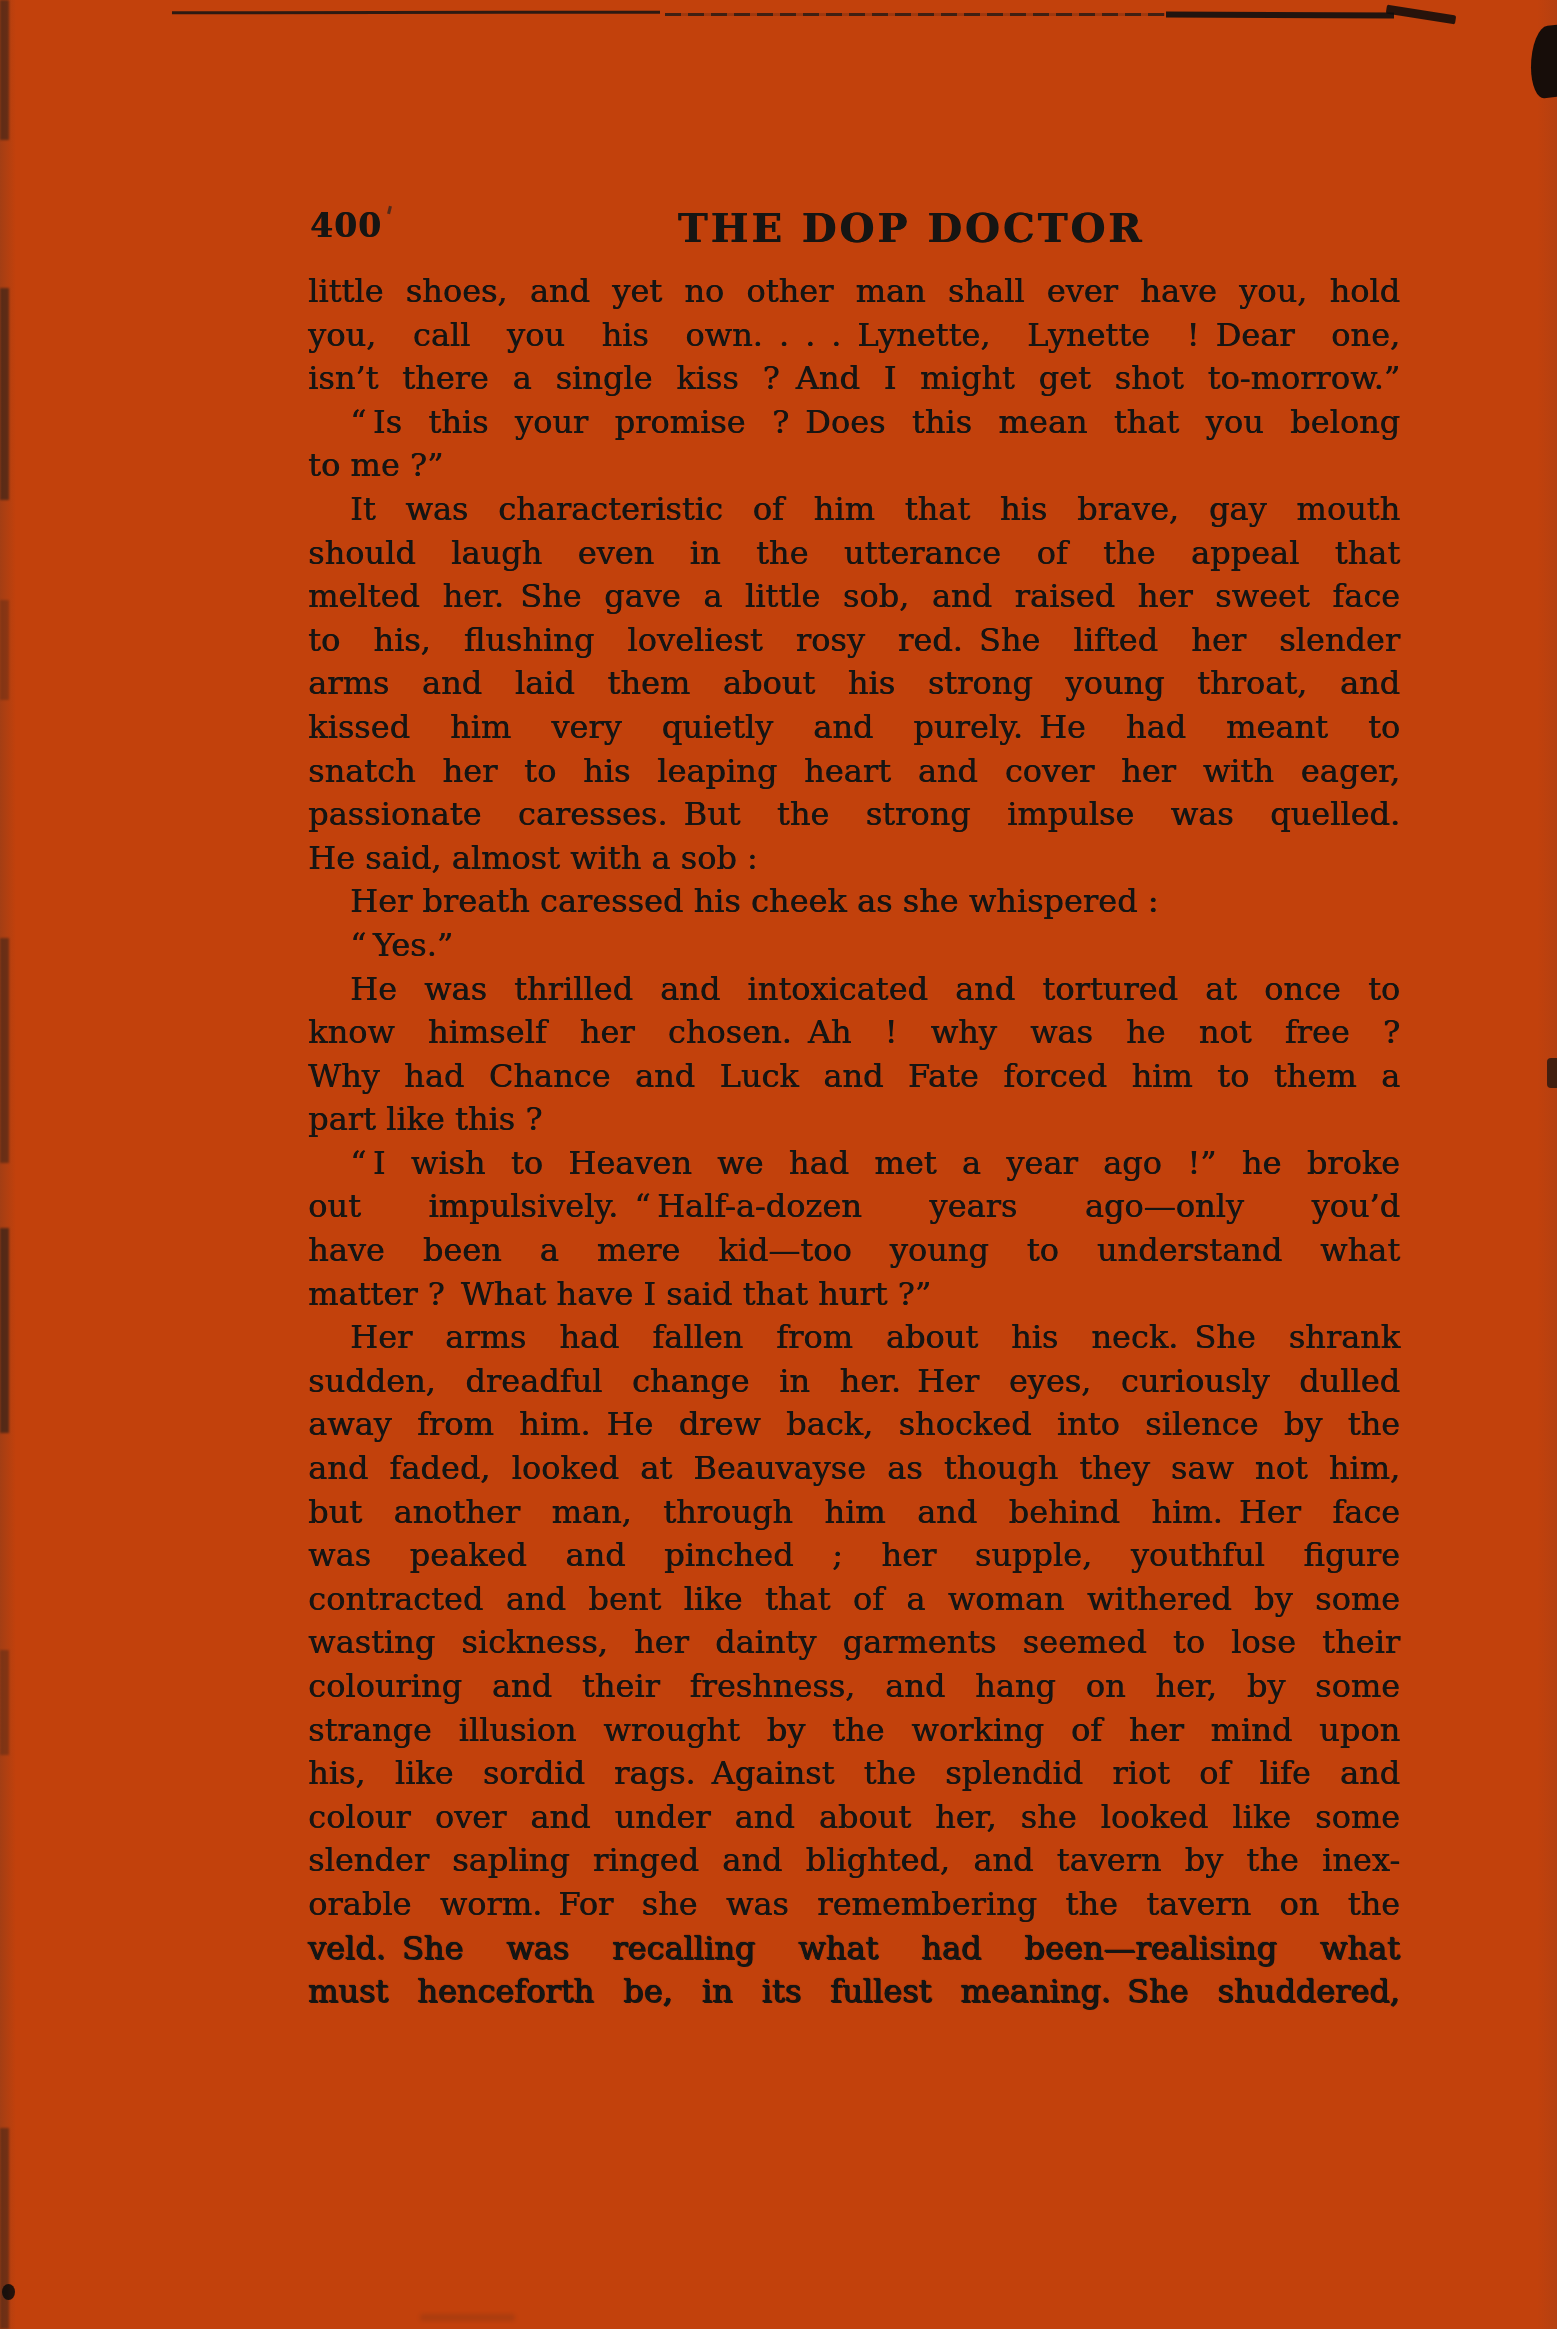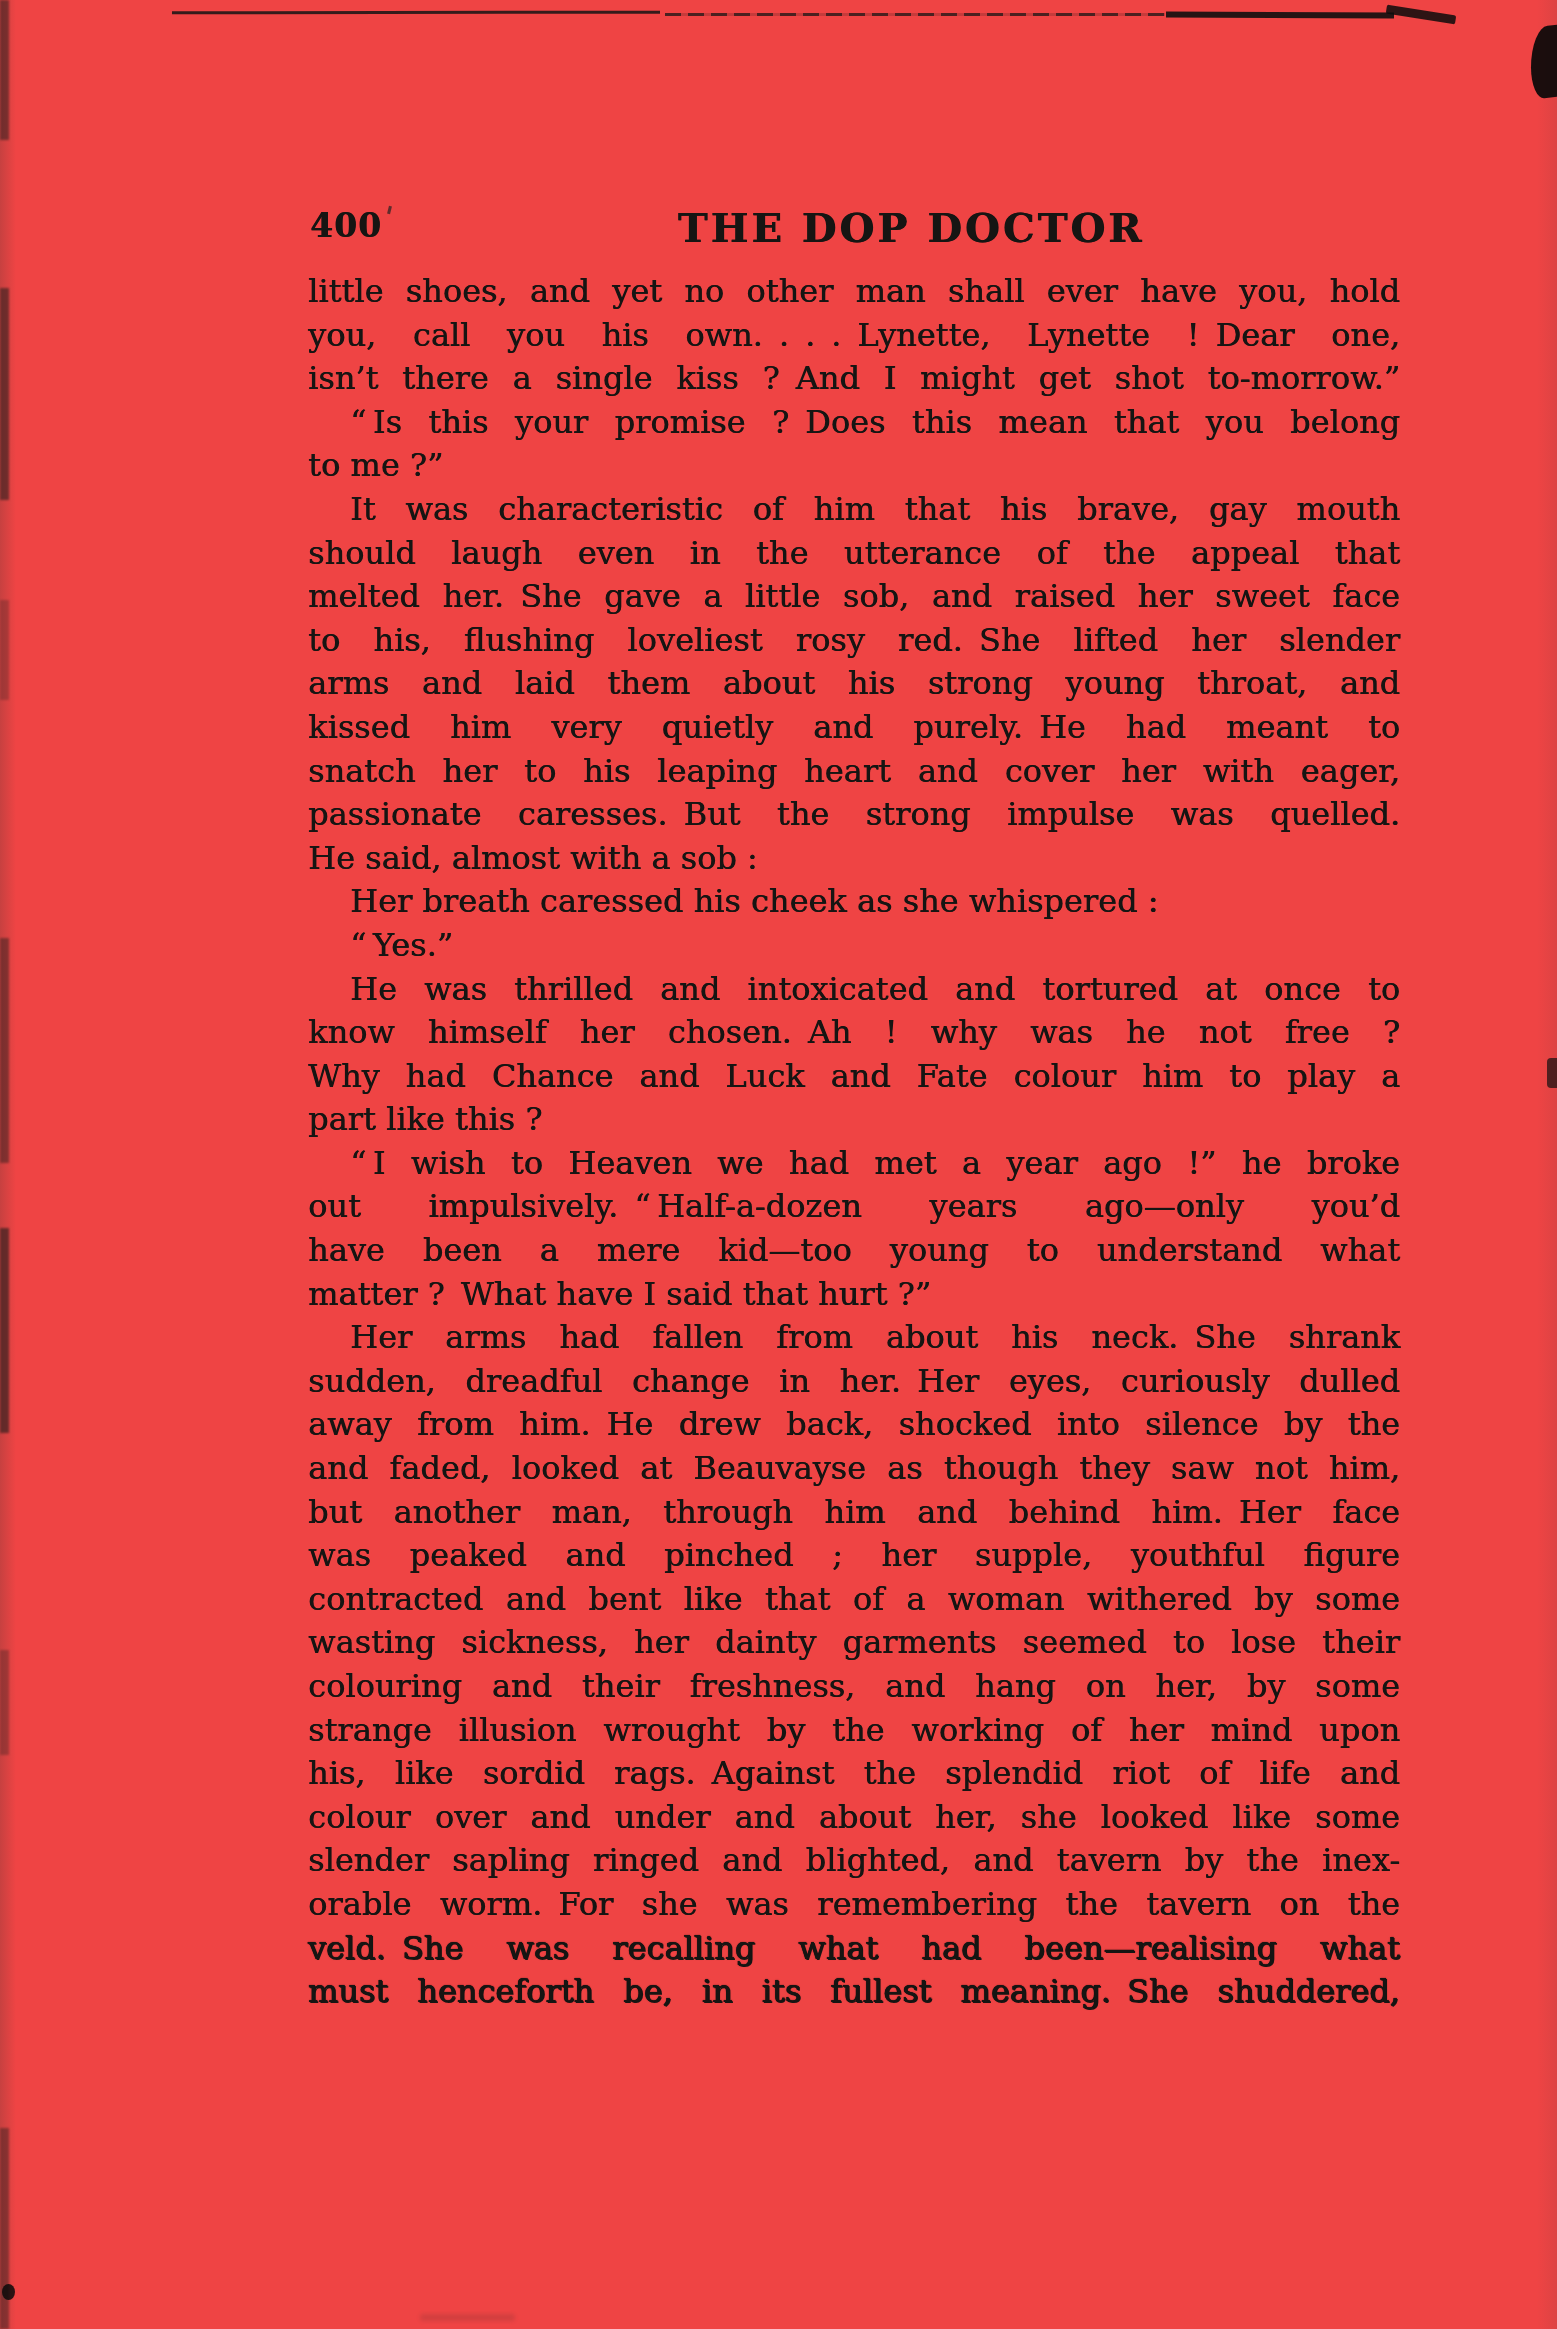--- a/index.html
+++ b/index.html
@@ -1,18 +1,18 @@
 <!DOCTYPE html>
 <html><head>
 <meta charset="utf-8">
 <style>
   html,body { margin:0; padding:0; background:#e9e9e7; }
   .page {
     position:relative; width:1557px; height:2329px;
-    background:#ef4444; overflow:hidden;
+    background:#c2410c; overflow:hidden;
     font-family:"DejaVu Serif","Liberation Serif",serif;
     color:#161513;
   }
   
   .art { position:absolute; pointer-events:none; }
   .top-rule-a { left:172px; top:11px; width:488px; height:3px; background:#141414; opacity:.85; transform:rotate(-.08deg); }
   .top-rule-b { left:665px; top:13px; width:500px; height:3px; opacity:.75;
     background:repeating-linear-gradient(90deg,#141414 0 16px,rgba(20,20,20,.25) 16px 23px); }
   .top-rule-c { left:1166px; top:12px; width:228px; height:6px; background:#101010; opacity:.9; transform:rotate(.3deg); }
   .top-corner-slash { left:1386px; top:10px; width:70px; height:9px; background:#0c0c0c; opacity:.85; transform:rotate(9deg); border-radius:2px; }
@@ -113,21 +113,21 @@
         </div>
         <div class="paragraph indent">
           <div class="line last">Her breath caressed his cheek as she whispered&nbsp;:</div>
         </div>
         <div class="paragraph indent">
           <div class="line last">“ Yes.”</div>
         </div>
         <div class="paragraph indent">
           <div class="line">He was thrilled and intoxicated and tortured at once to</div>
           <div class="line">know himself her chosen. Ah&nbsp;! why was he not free&nbsp;?</div>
-          <div class="line">Why had Chance and Luck and Fate colour him to play a</div>
+          <div class="line">Why had Chance and Luck and Fate forced him to them a</div>
           <div class="line last">part like this&nbsp;?</div>
         </div>
         <div class="paragraph indent">
           <div class="line">“ I wish to Heaven we had met a year ago&nbsp;!” he broke</div>
           <div class="line">out impulsively. “ Half-a-dozen years ago—only you’d</div>
           <div class="line">have been a mere kid—too young to understand what</div>
           <div class="line last">matter&nbsp;? What have I said that hurt&nbsp;?”</div>
         </div>
         <div class="paragraph indent">
           <div class="line">Her arms had fallen from about his neck. She shrank</div>

